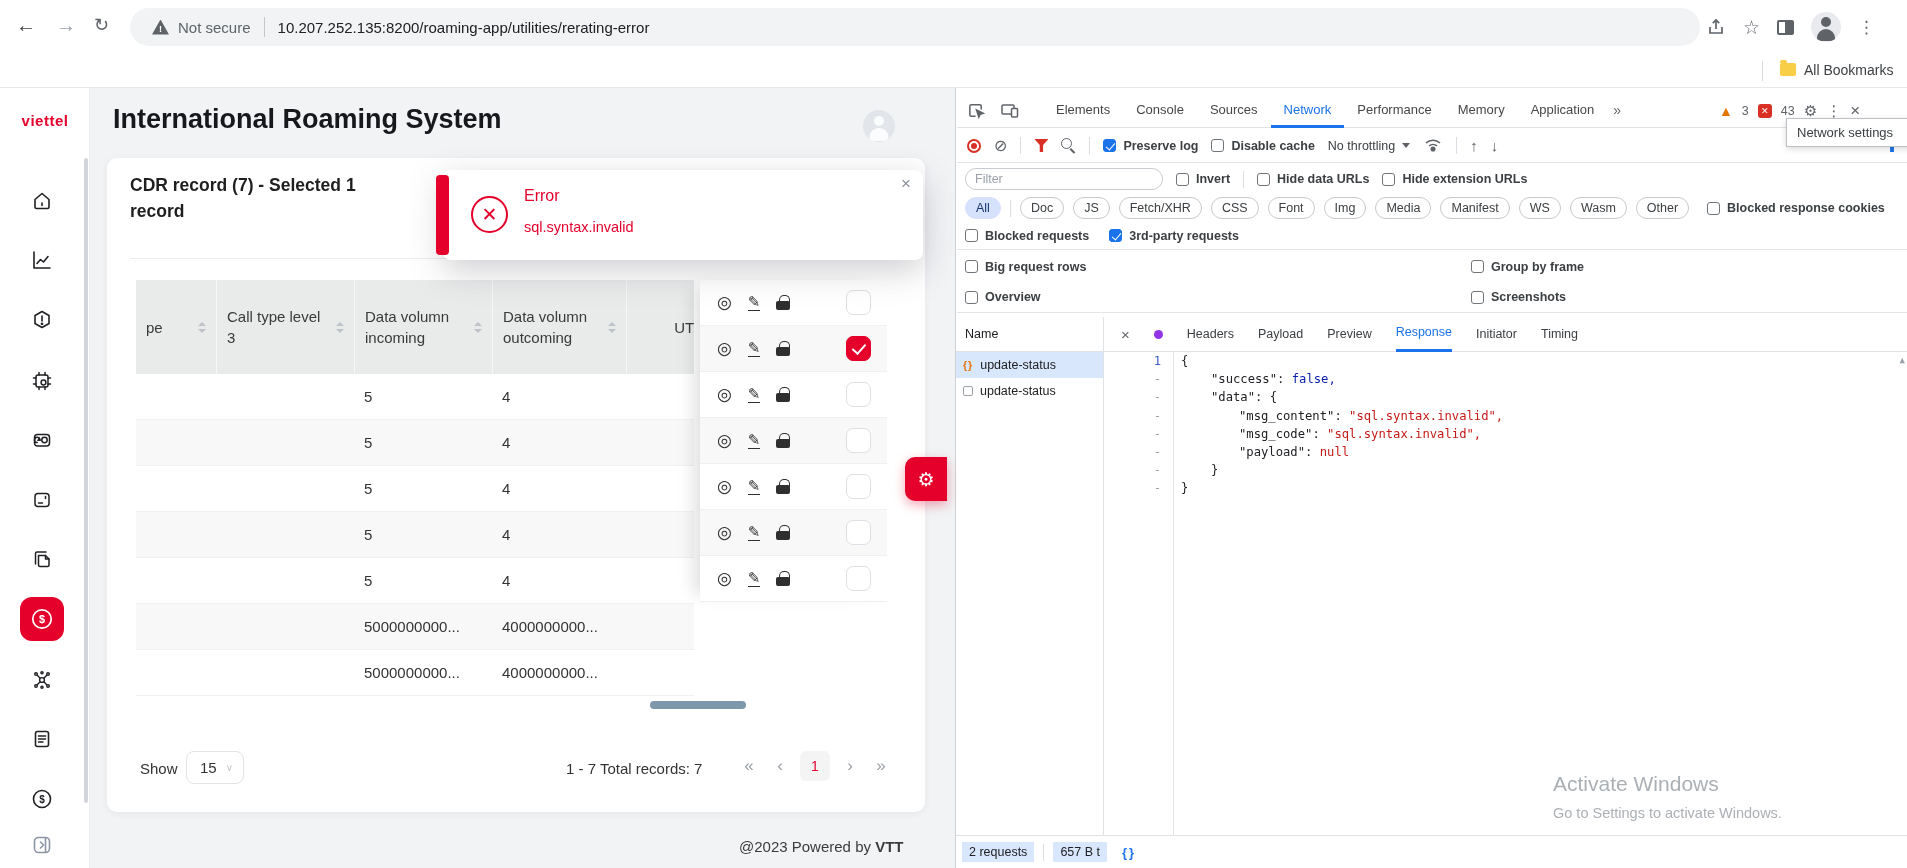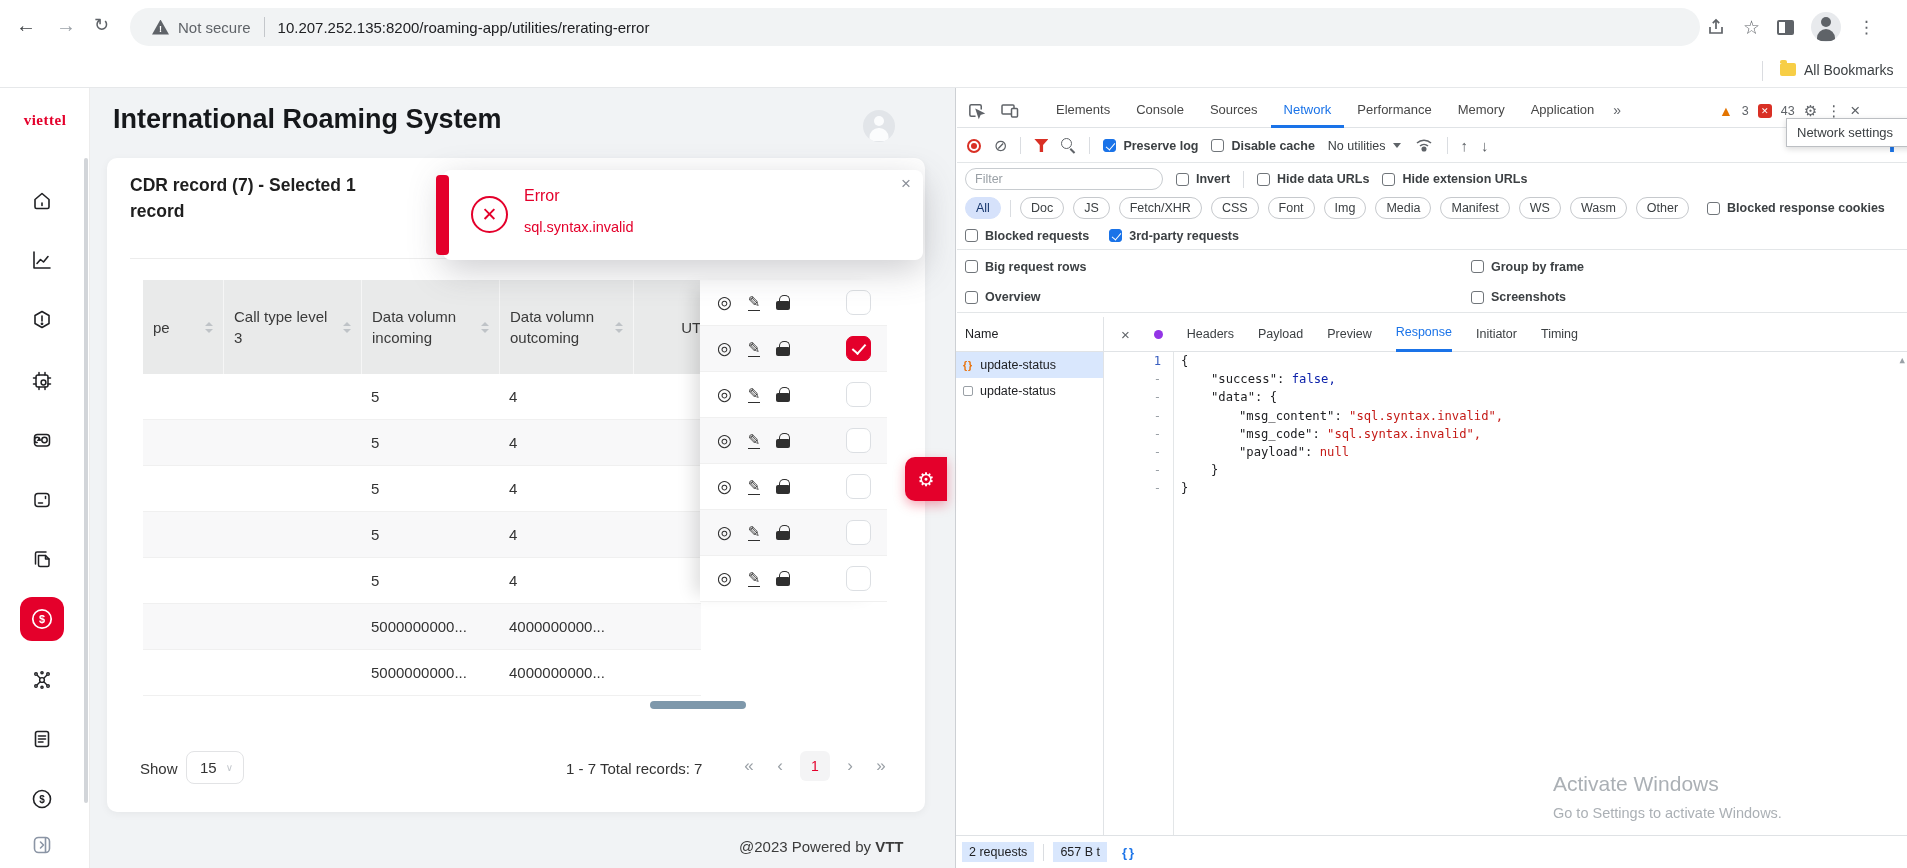--- a/index.html
+++ b/index.html
@@ -42,21 +42,21 @@
   .bm-folder { position:absolute; left:1780px; top:9px; width:16px; height:13px; background:#f7ce46; border-radius:2px; }
   .bm-folder::before { content:""; position:absolute; left:0; top:-3px; width:7px; height:3px;
                        background:#f7ce46; border-radius:2px 2px 0 0; }
   .bm-label { position:absolute; left:1804px; top:8px; font-size:14px; color:#3c4043; }
 
   
   .app-bg { position:absolute; left:0; top:88px; width:955px; height:780px; background:#f1f3f5; }
   .sidebar { position:absolute; left:0; top:88px; width:90px; height:780px; background:#fff;
              border-right:1px solid #ececec; }
   .logo { position:absolute; left:0; top:112px; width:90px; text-align:center; color:#e4002b;
-          font-weight:bold; font-size:15px; letter-spacing:.5px;font-family:Liberation Serif, serif; }
+          font-weight:bold; font-size:15px; letter-spacing:.5px; }
   .sb-ic { position:absolute; left:30px; width:24px; height:24px; }
   .sb-ic svg { display:block; }
   .sb-fab { position:absolute; left:20px; top:597px; width:44px; height:44px; border-radius:12px;
             background:#e4002b; display:flex; align-items:center; justify-content:center; }
   .sb-scroll { position:absolute; left:84px; top:158px; width:4px; height:645px;
                background:#d2d5d9; border-radius:2px; }
 
   .page-title { position:absolute; left:113px; top:104px; font-size:27px; font-weight:bold; color:#16181b; }
   .app-avatar { position:absolute; left:863px; top:110px; width:32px; height:32px; border-radius:50%;
                 background:#e2e5e9; overflow:hidden; }
@@ -77,21 +77,21 @@
   .toast-ribbon { position:absolute; left:-7px; top:5px; width:13px; height:80px; background:#e4002b;
                   border-radius:4px; }
   .toast-close { position:absolute; right:12px; top:4px; font-size:17px; color:#8a8f98; cursor:pointer; }
   .toast-icon { position:absolute; left:28px; top:26px; width:37px; height:37px; border-radius:50%;
                 border:2px solid #e4002b; color:#e4002b; font-size:19px; display:flex;
                 align-items:center; justify-content:center; }
   .toast-title { position:absolute; left:81px; top:17px; font-size:16px; color:#e4002b; }
   .toast-msg { position:absolute; left:81px; top:49px; font-size:14.5px; color:#e4002b; }
 
   
-  .tbl { position:absolute; left:143px; top:280px; width:558px; }
+  .tbl { position:absolute; left:136px; top:280px; width:558px; }
   .thead { display:flex; height:94px; background:#e9eaea; }
   .th { display:flex; align-items:center; padding:0 10px; font-size:15px; color:#3a3a3a;
         border-left:1px solid #f6f6f6; line-height:21px; }
   .th:first-child { border-left:none; }
   .th .lbl { max-width:96px; }
   .sort { display:flex; flex-direction:column; gap:3px; margin-left:auto; padding-left:6px; }
   .sort i { width:0; height:0; border-left:4px solid transparent; border-right:4px solid transparent; }
   .sort .up { border-bottom:4px solid #bfc3c7; }
   .sort .dn { border-top:4px solid #bfc3c7; }
   .w-pe{width:80px;} .w-call{width:138px;} .w-in{width:138px;} .w-out{width:134px;} .w-utc{width:68px;}
@@ -621,21 +621,21 @@
       <span class="vdiv"></span>
       <label class="dcb">
         <span class="cb checked"></span>
         <span>Preserve log</span>
         </label>
       <label class="dcb">
         <span class="cb"></span>
         <span>Disable cache</span>
         </label>
       <span class="throttle">
-        <span>No utilities</span>
+        <span>No throttling</span>
           <span class="tri-dn"></span>
         </span>
       <span>
         <svg width="20" height="16" viewBox="0 0 20 16" fill="none" stroke="#5f6368" stroke-width="1.5">
           <path d="M3 7 a10 10 0 0 1 14 0"></path>
             <path d="M6 10 a6 6 0 0 1 8 0"></path>
             <circle cx="10" cy="13" r="1.8" fill="#5f6368"></circle>
           </svg></span>
       <span class="vdiv"></span>
       <span class="updown">↑</span>

